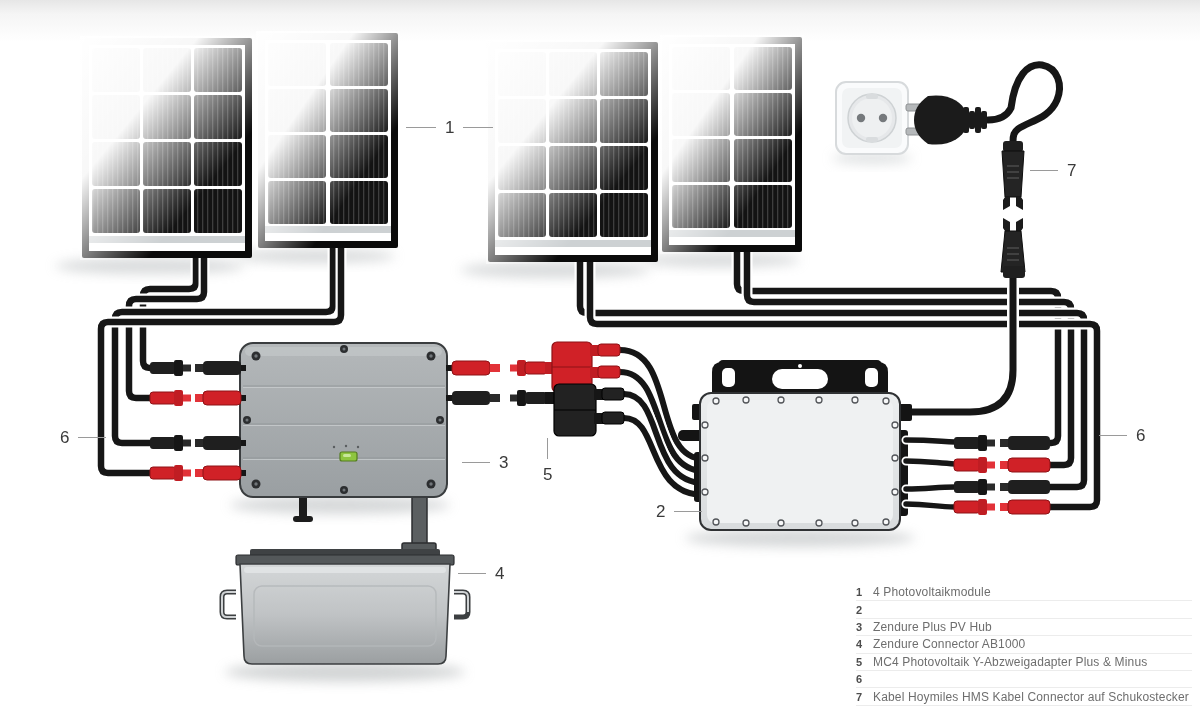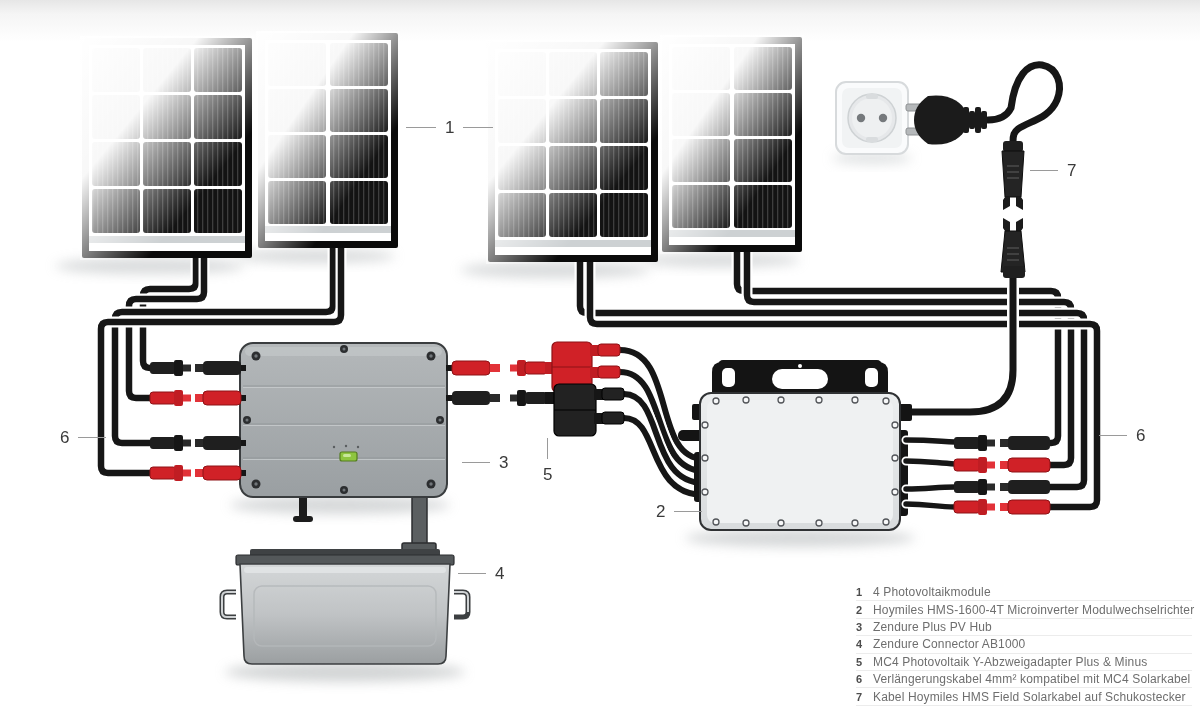--- a/index.html
+++ b/index.html
@@ -475,37 +475,35 @@
   <span class="num">4</span>
 </div>
 
 <div class="legend">
   <div class="legend-row">
     <span class="legend-num">1</span>
     <span class="legend-text">4 Photovoltaikmodule</span>
   </div>
   <div class="legend-row">
     <span class="legend-num">2</span>
-    <span class="legend-text">Hoymiles HMS-1600-4T Microinverter Modulwechselrichter</span>
   </div>
   <div class="legend-row">
     <span class="legend-num">3</span>
     <span class="legend-text">Zendure Plus PV Hub</span>
   </div>
   <div class="legend-row">
     <span class="legend-num">4</span>
     <span class="legend-text">Zendure Connector AB1000</span>
   </div>
   <div class="legend-row">
     <span class="legend-num">5</span>
     <span class="legend-text">MC4 Photovoltaik Y-Abzweigadapter Plus &amp; Minus</span>
   </div>
   <div class="legend-row">
     <span class="legend-num">6</span>
-    <span class="legend-text">Verlängerungskabel 4mm² kompatibel mit MC4 Solarkabel</span>
   </div>
   <div class="legend-row">
     <span class="legend-num">7</span>
-    <span class="legend-text">Kabel Hoymiles HMS Field Solarkabel auf Schukostecker</span>
+    <span class="legend-text">Kabel Hoymiles HMS Kabel Connector auf Schukostecker</span>
   </div>
 </div>
 
 </div>
 
 </body></html>

